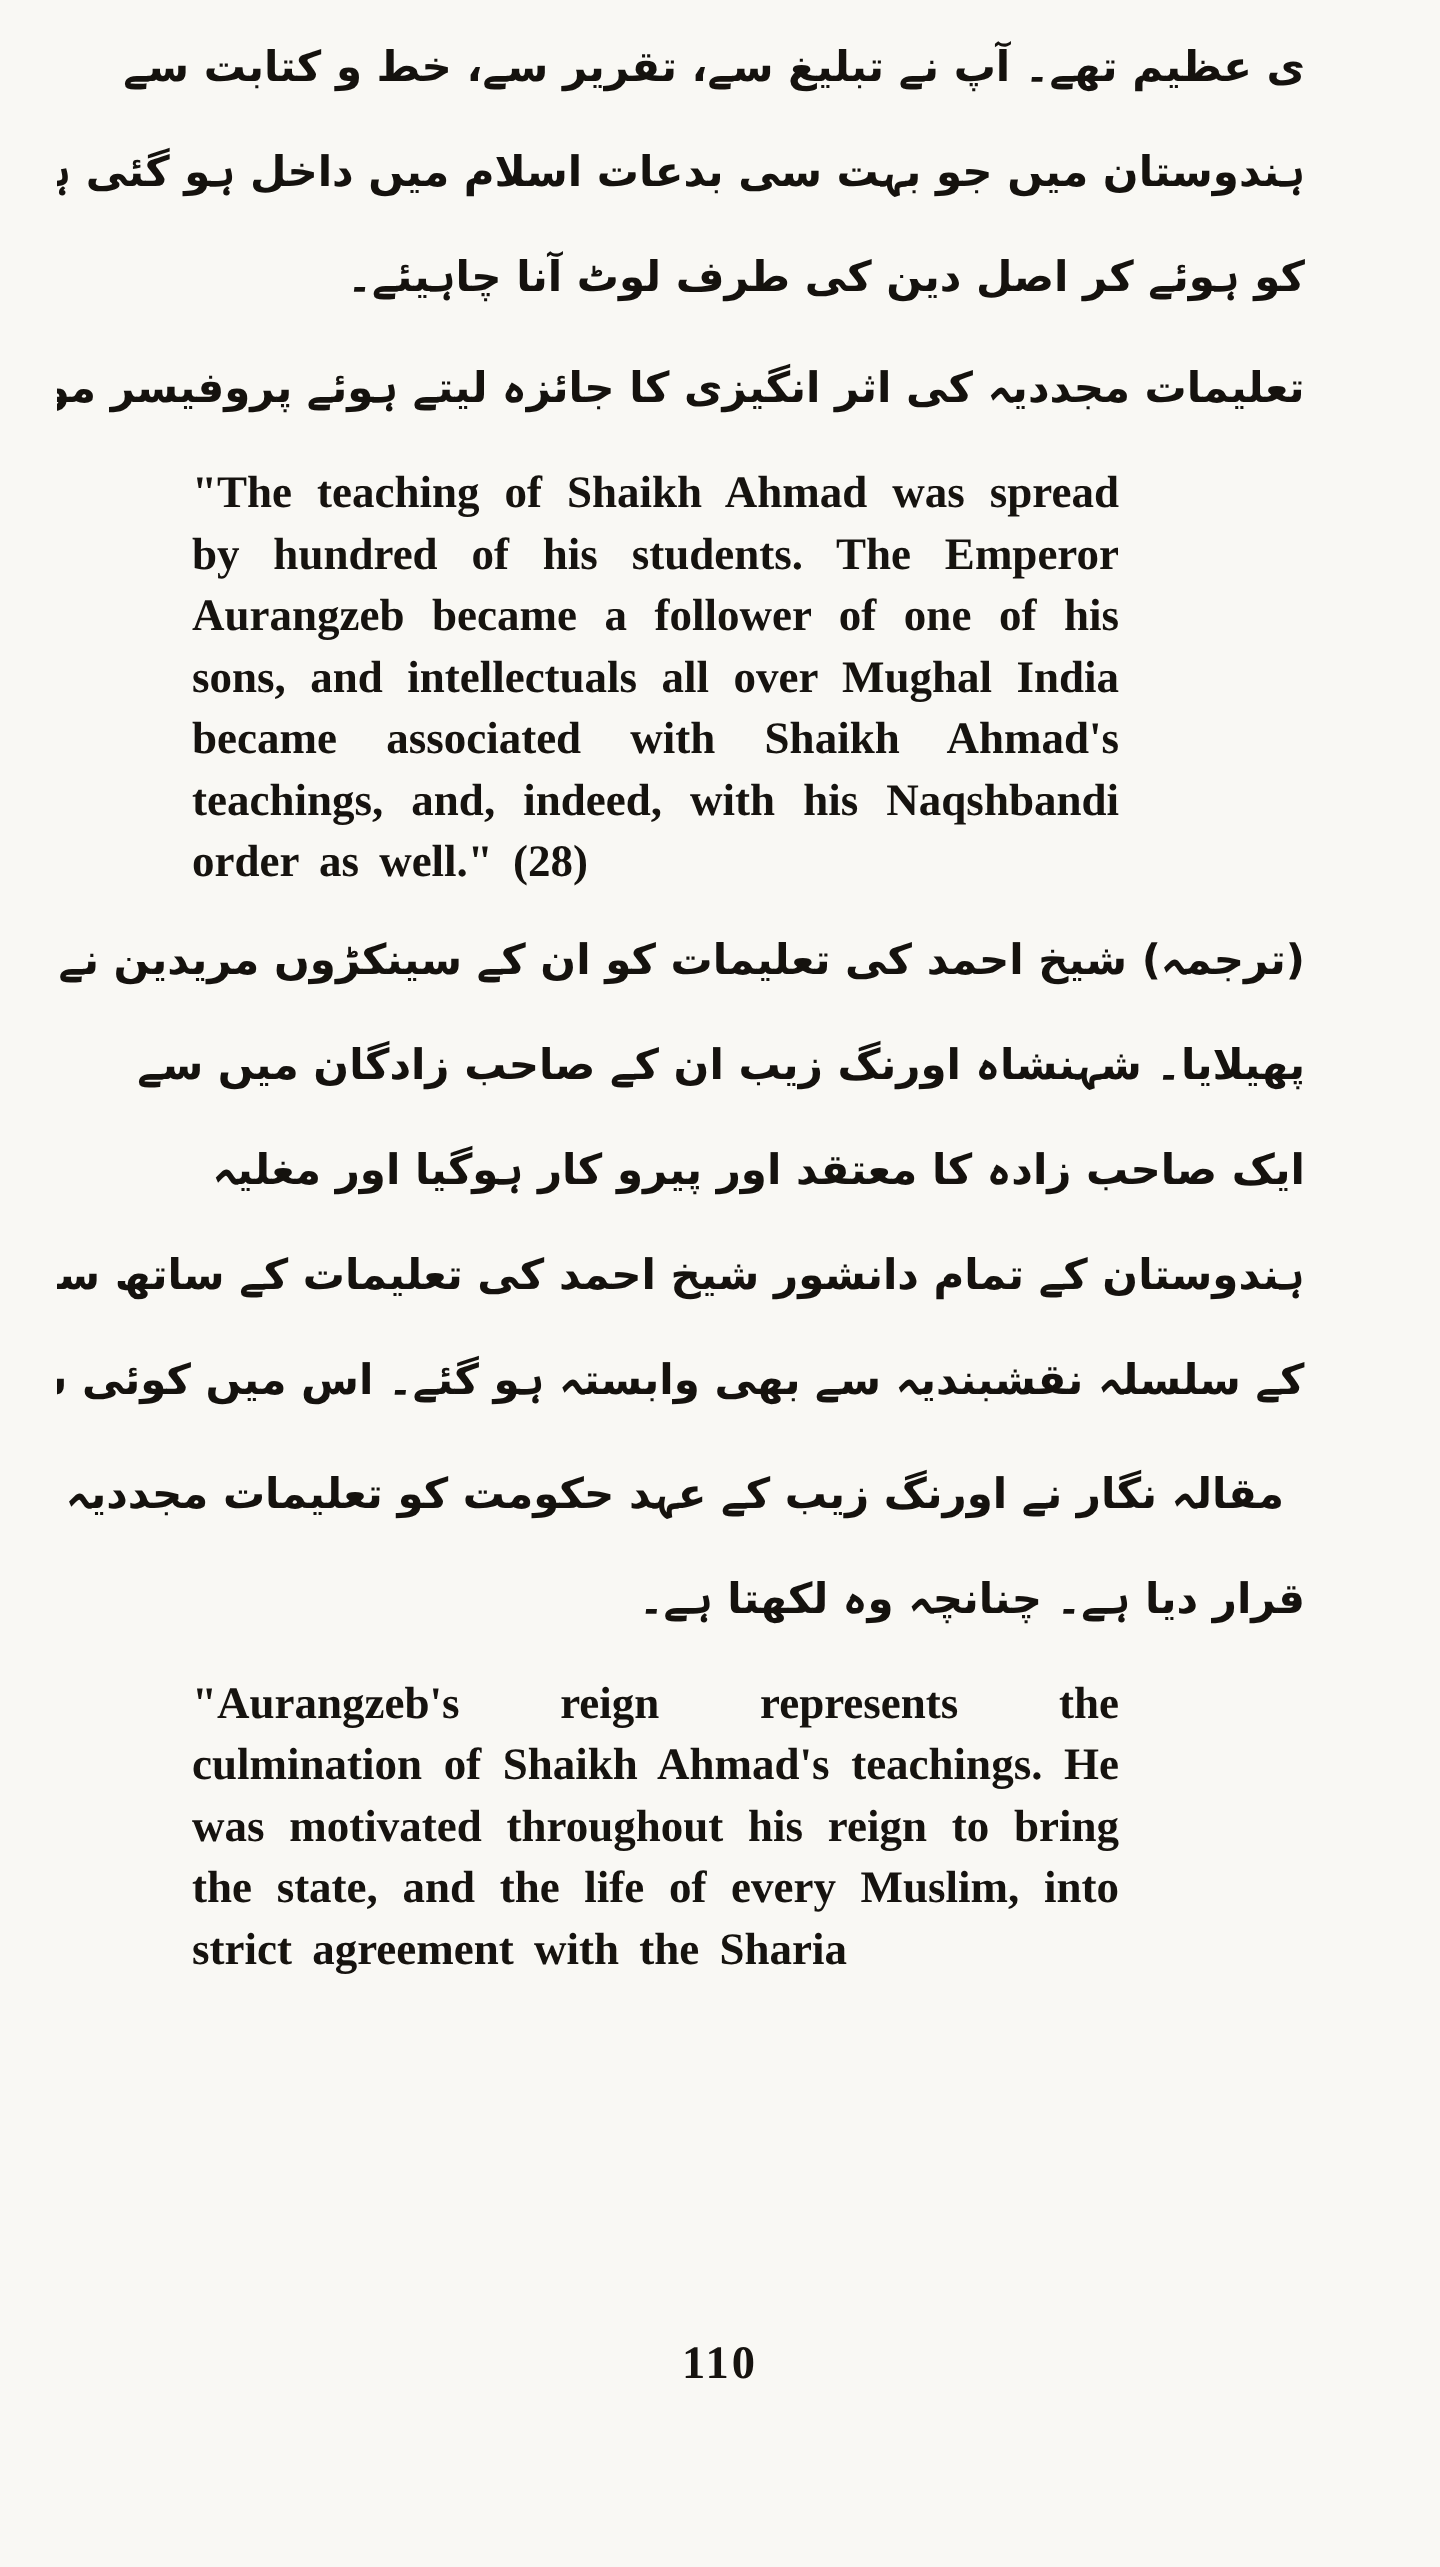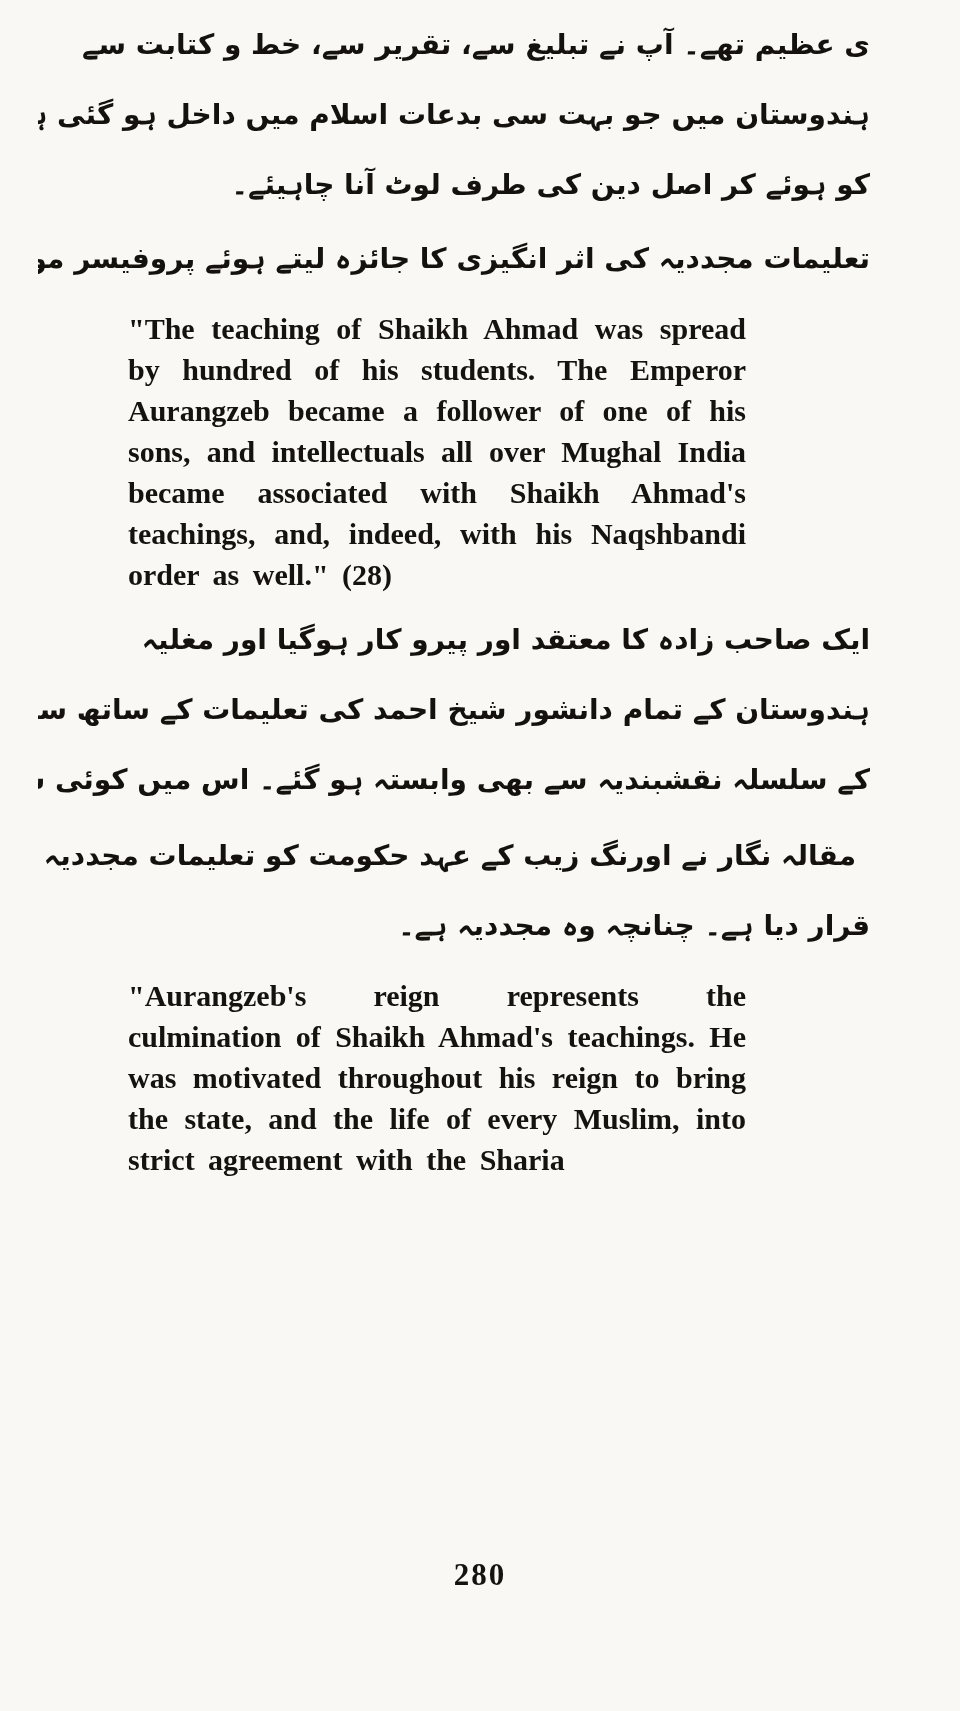--- a/index.html
+++ b/index.html
@@ -72,27 +72,29 @@
     <div class="urdu-line">کو ہوئے کر اصل دین کی طرف لوٹ آنا چاہیئے۔</div>
   </div>
 
   <div class="urdu-para urdu-intro">
     <div class="urdu-line">تعلیمات مجددیہ کی اثر انگیزی کا جائزہ لیتے ہوئے پروفیسر موصوف لکھتا ہے۔</div>
   </div>
 
   <div class="english-quote">"The teaching of Shaikh Ahmad was spread by hundred of his students. The Emperor Aurangzeb became a follower of one of his sons, and intellectuals all over Mughal India became associated with Shaikh Ahmad's teachings, and, indeed, with his Naqshbandi order as well." (28)</div>
 
   <div class="urdu-para">
+    <div class="urdu-line">(ترجمہ) شیخ احمد کی تعلیمات کو ان کے سینکڑوں مریدین نے</div>
+    <div class="urdu-line">پھیلایا۔ شہنشاہ اورنگ زیب ان کے صاحب زادگان میں سے</div>
     <div class="urdu-line">ایک صاحب زادہ کا معتقد اور پیرو کار ہوگیا اور مغلیہ</div>
     <div class="urdu-line">ہندوستان کے تمام دانشور شیخ احمد کی تعلیمات کے ساتھ ساتھ ان</div>
     <div class="urdu-line">کے سلسلہ نقشبندیہ سے بھی وابستہ ہو گئے۔ اس میں کوئی شک</div>
   </div>
 
   <div class="urdu-para urdu-closing">
     <div class="urdu-line">مقالہ نگار نے اورنگ زیب کے عہد حکومت کو تعلیمات مجددیہ کا نقطہ عروج</div>
-    <div class="urdu-line">قرار دیا ہے۔ چنانچہ وہ مجددیہ ہے۔</div>
+    <div class="urdu-line">قرار دیا ہے۔ چنانچہ وہ لکھتا ہے۔</div>
   </div>
 
   <div class="english-quote">"Aurangzeb's reign represents the culmination of Shaikh Ahmad's teachings. He was motivated throughout his reign to bring the state, and the life of every Muslim, into strict agreement with the Sharia</div>
 
-  <div class="page-number">280</div>
+  <div class="page-number">110</div>
 
 </div>
 
 </body></html>

